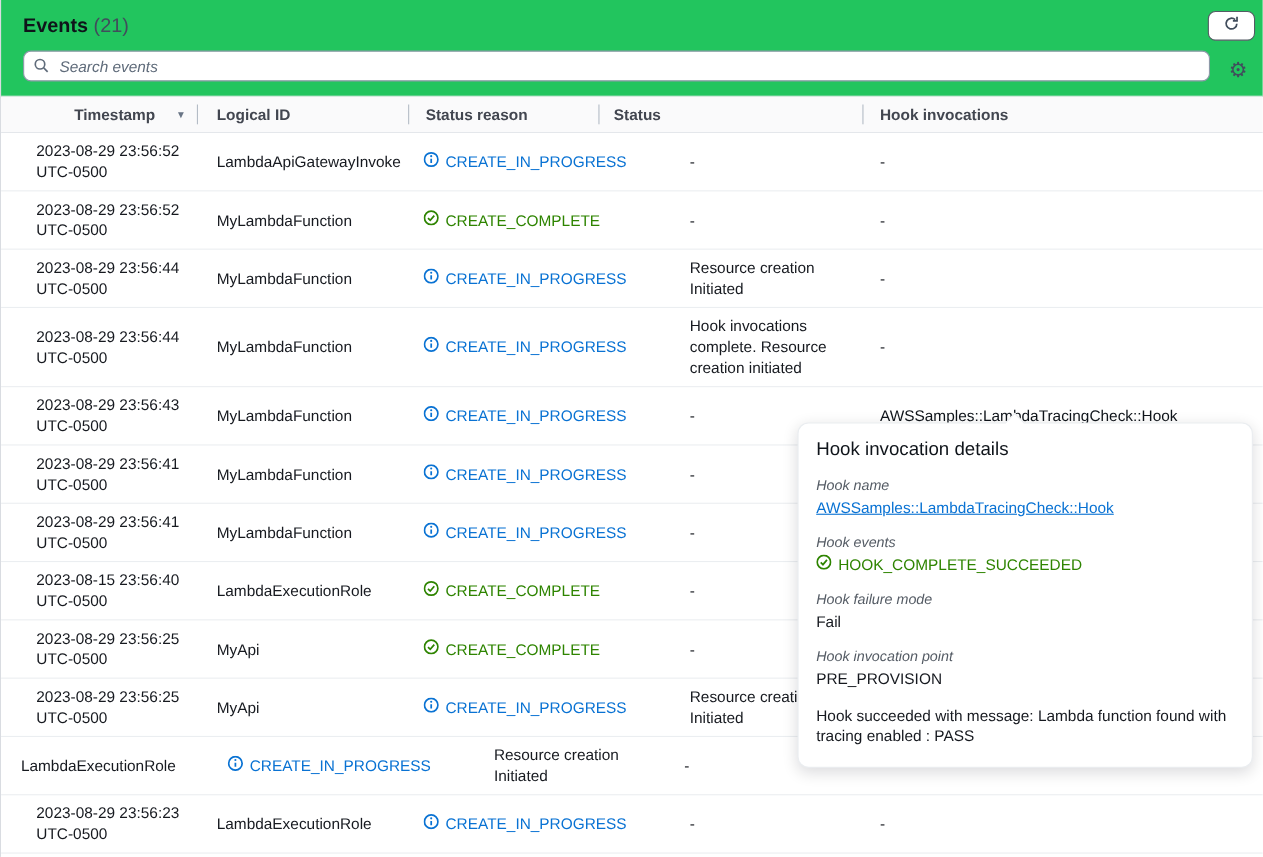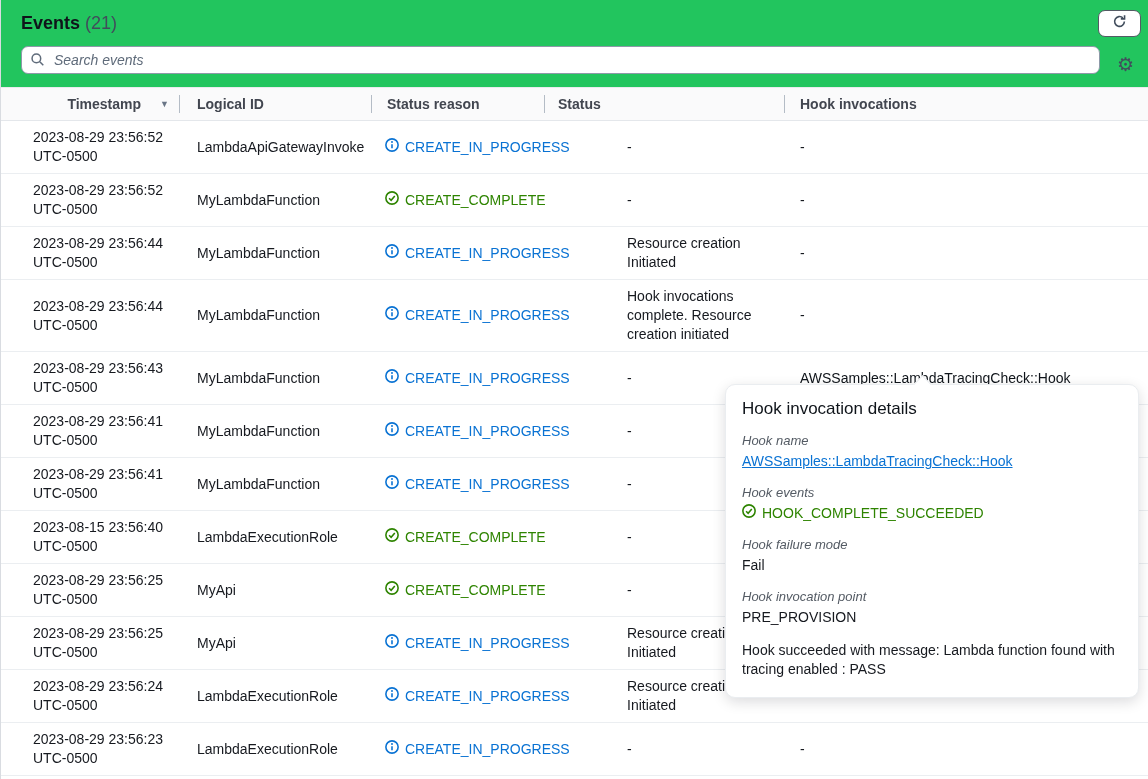--- a/index.html
+++ b/index.html
@@ -315,21 +315,20 @@
                 <line x1="8" y1="7.2" x2="8" y2="11.6" stroke="currentColor" stroke-width="1.8"></line>
                 <circle cx="8" cy="4.5" r="1.1" fill="currentColor"></circle>
               </svg>
             </span>
             <span>CREATE_IN_PROGRESS</span>
           </span></div>
         <div class="tcell cell-rsn">Resource creation Initiated</div>
         <div class="tcell cell-hook">-</div>
       </div>
       <div class="trow">
-        <div class="tcell cell-ts">2023-08-29 23:56:24 UTC-0500</div>
         <div class="tcell cell-lid">LambdaExecutionRole</div>
         <div class="tcell cell-st"><span class="status info">
             <span style="display: inline-flex;">
               <svg width="14" height="14" viewBox="0 0 16 16">
                 <circle cx="8" cy="8" r="7" fill="none" stroke="currentColor" stroke-width="1.8"></circle>
                 <line x1="8" y1="7.2" x2="8" y2="11.6" stroke="currentColor" stroke-width="1.8"></line>
                 <circle cx="8" cy="4.5" r="1.1" fill="currentColor"></circle>
               </svg>
             </span>
             <span>CREATE_IN_PROGRESS</span>

